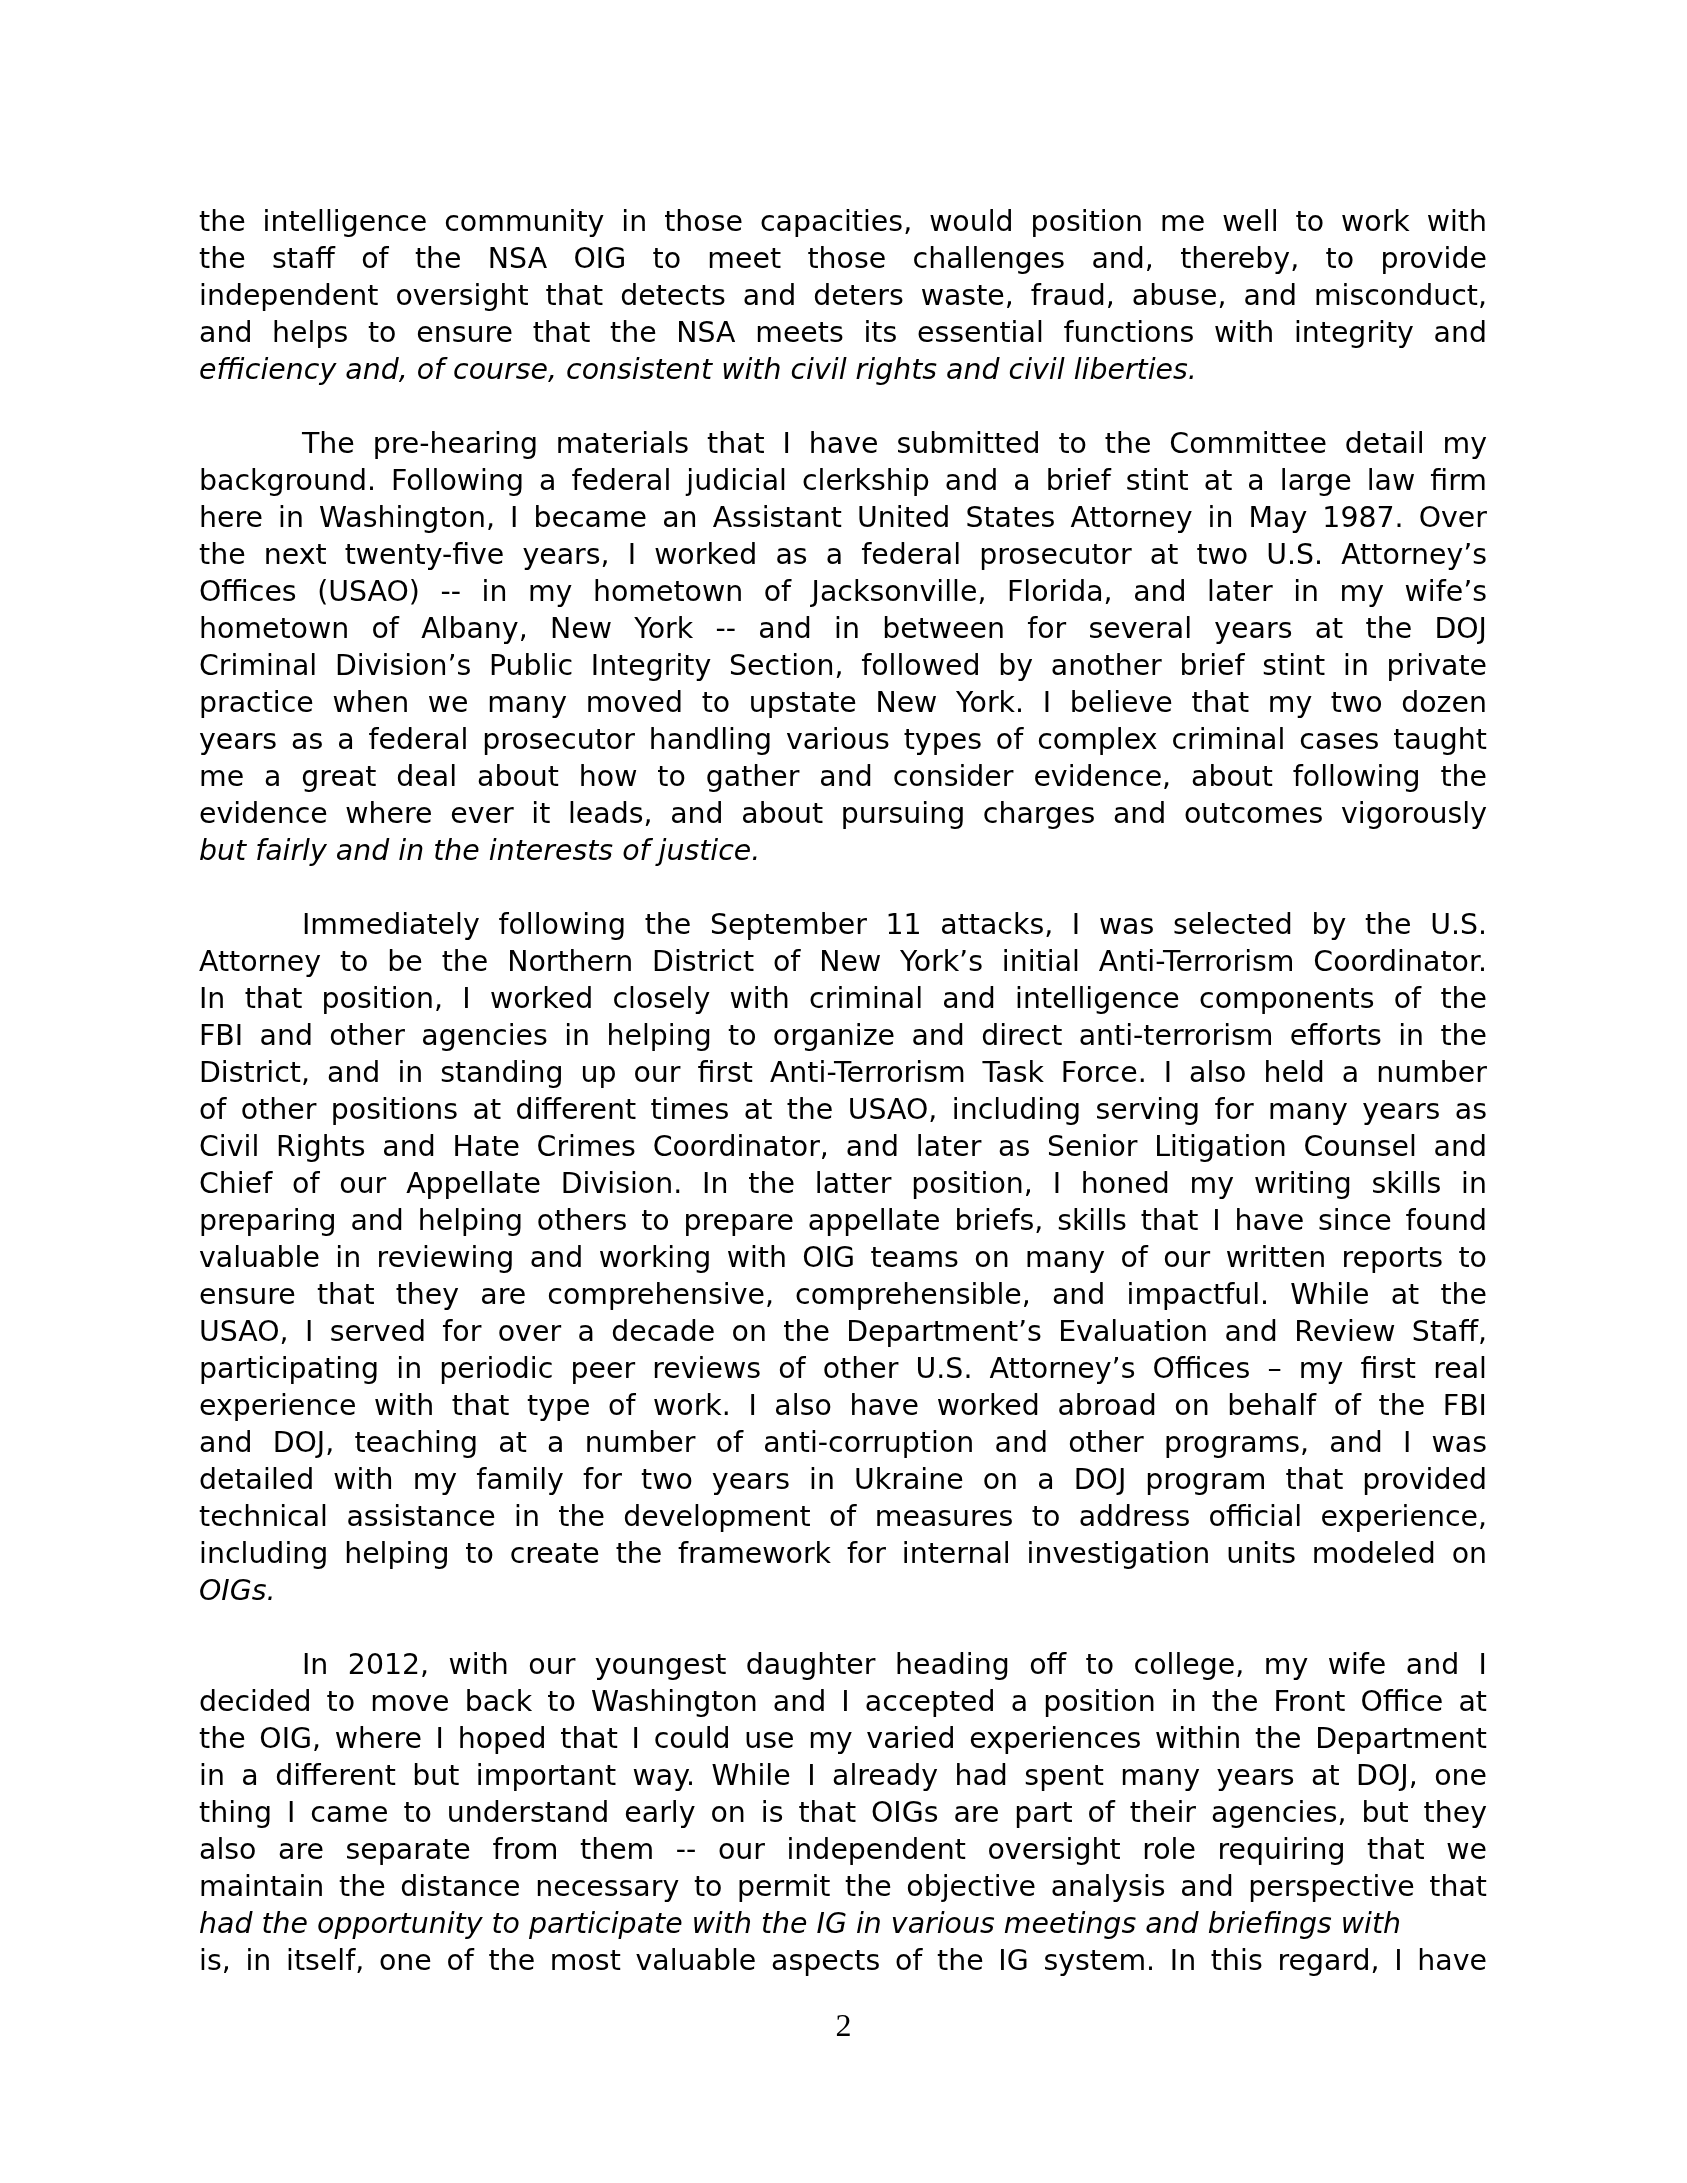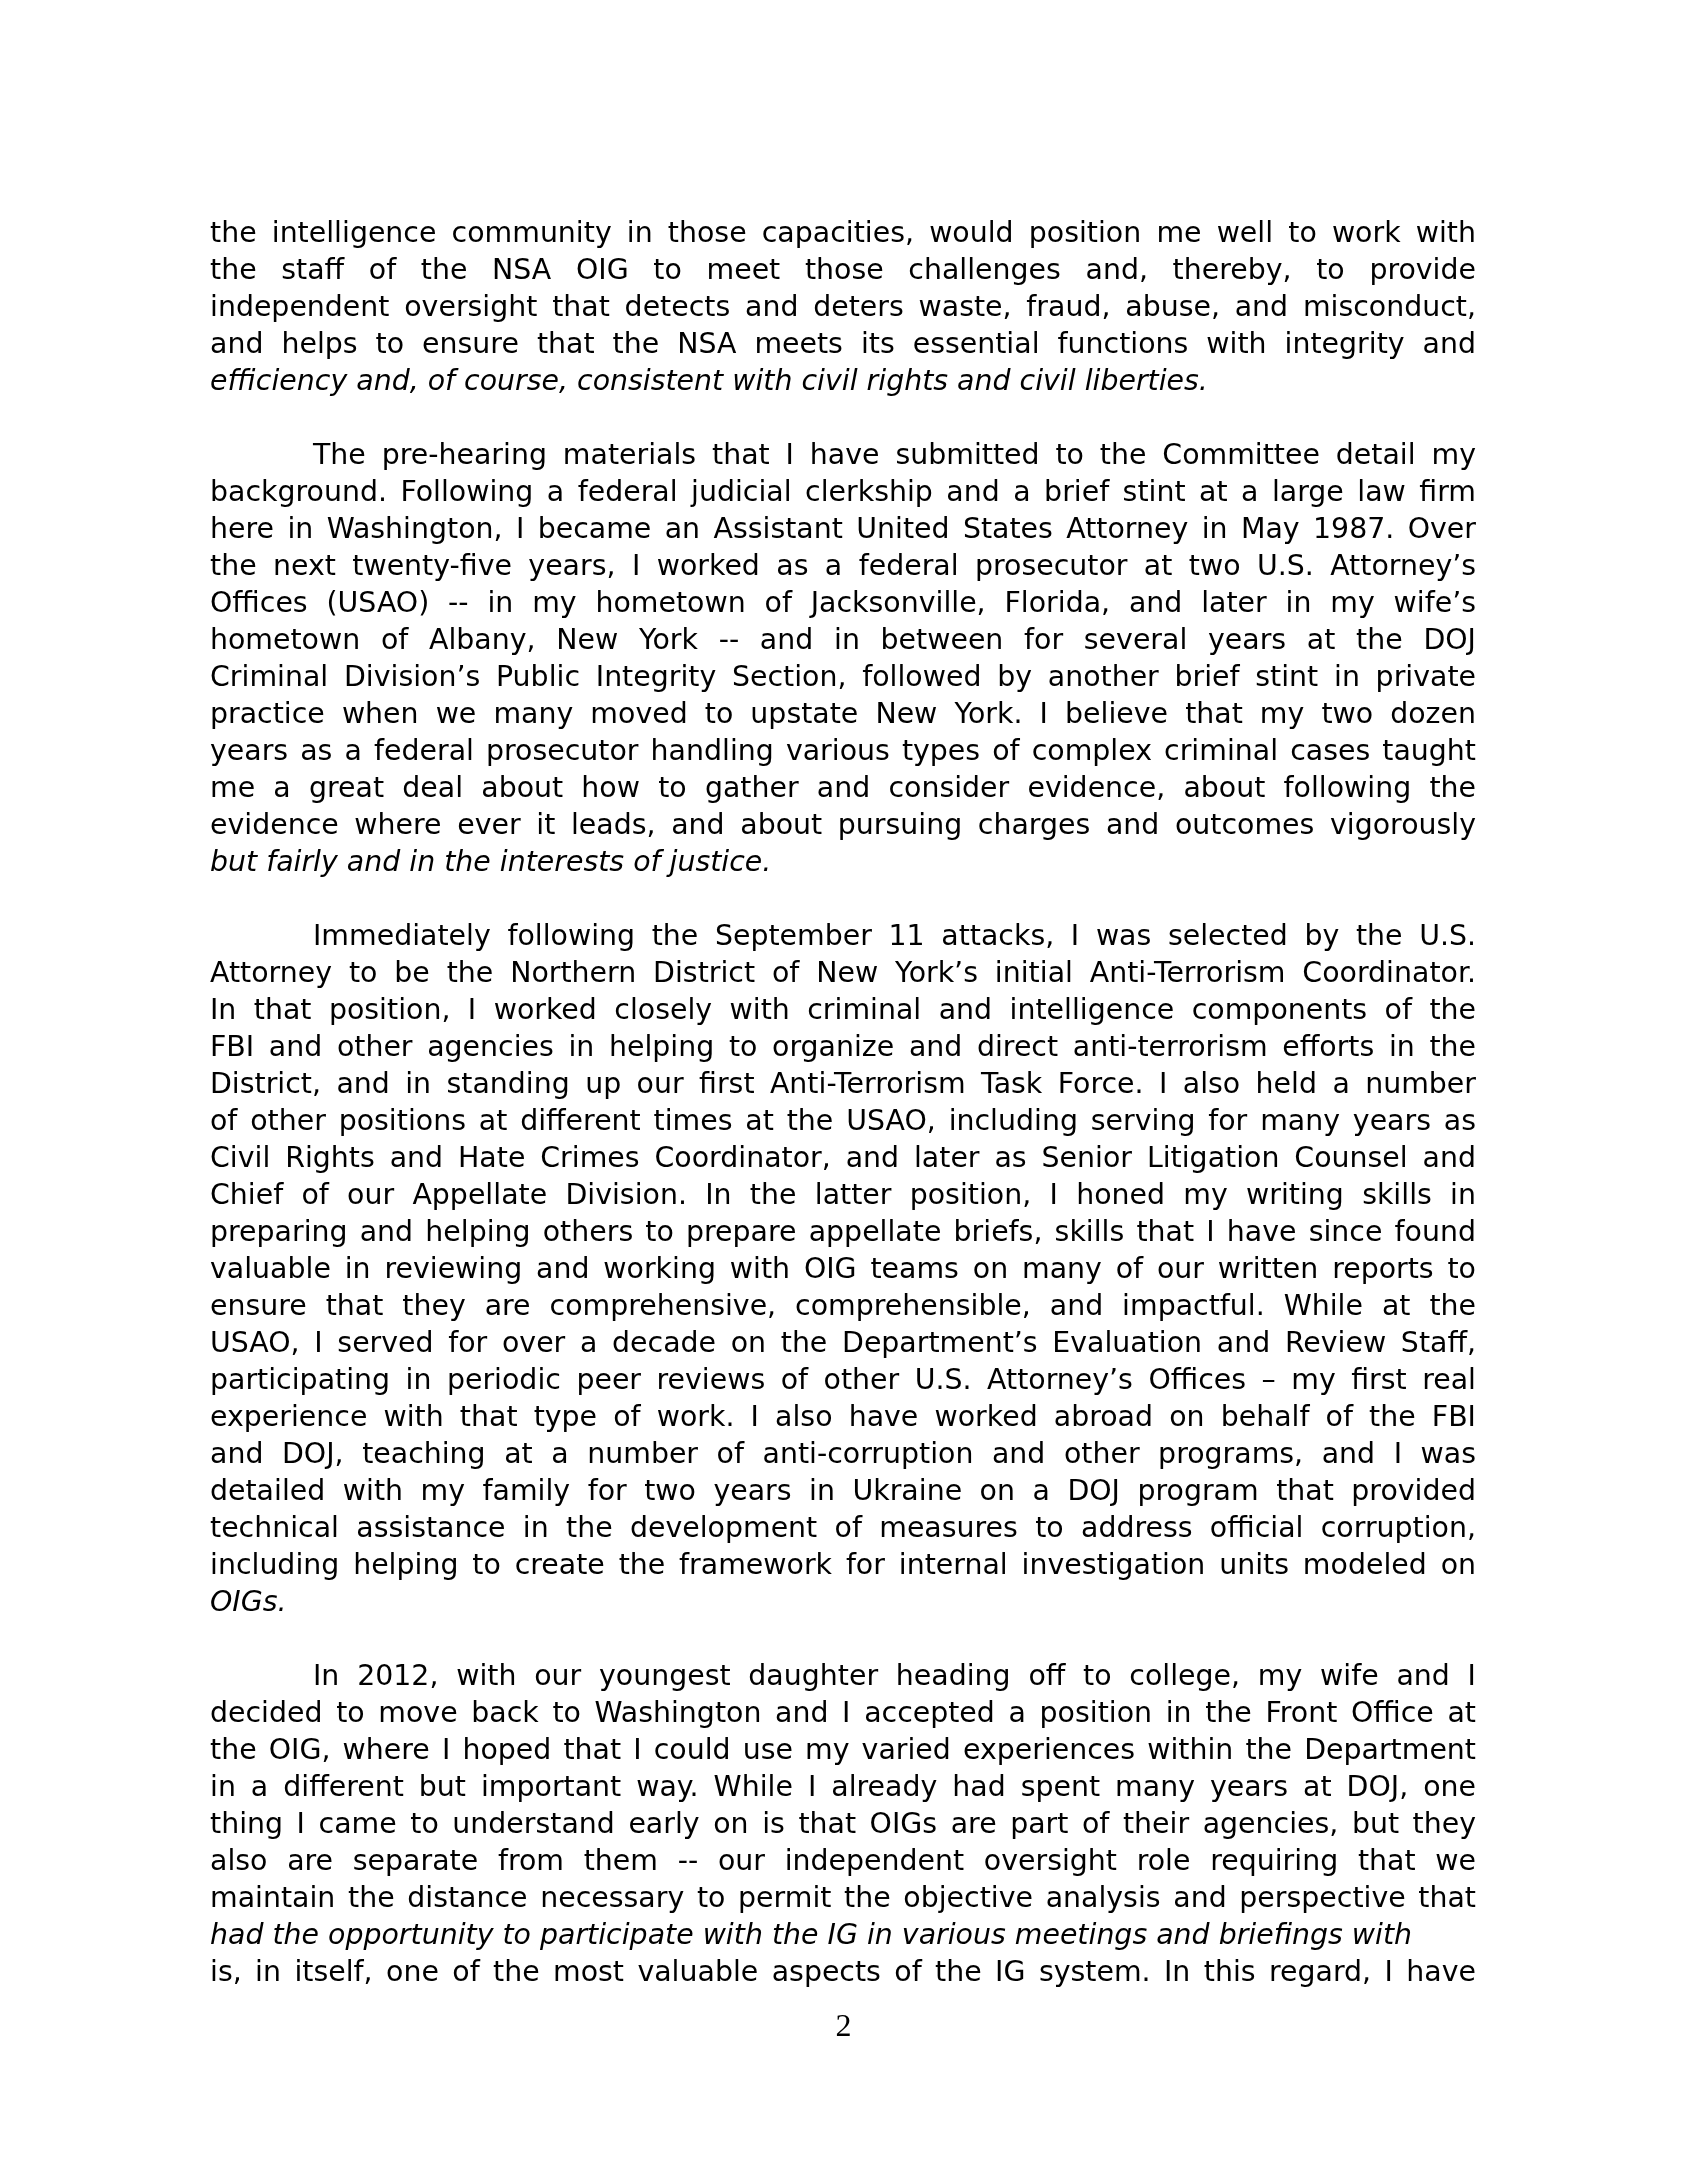--- a/index.html
+++ b/index.html
@@ -18,21 +18,21 @@
     font-family: "DejaVu Sans", sans-serif;
     overflow: hidden;
   }
   .text-block {
     position: absolute;
     left: 198px;
     top: 202px;
     width: 1290px;
     font-size: 28.4px;
   }
-  .paragraph { margin: 12px; }
+  .paragraph { margin: 1px; }
   .paragraph + .paragraph { margin-top: 37px; }
   .line {
     height: 37px;
     line-height: 37px;
     text-align: justify;
     text-align-last: justify;
     overflow: hidden;
     white-space: normal;
   }
   .line.last { text-align-last: left; font-style: italic; }
@@ -85,21 +85,21 @@
         <div class="line">Civil Rights and Hate Crimes Coordinator, and later as Senior Litigation Counsel and</div>
         <div class="line">Chief of our Appellate Division.  In the latter position, I honed my writing skills in</div>
         <div class="line">preparing and helping others to prepare appellate briefs, skills that I have since found</div>
         <div class="line">valuable in reviewing and working with OIG teams on many of our written reports to</div>
         <div class="line">ensure that they are comprehensive, comprehensible, and impactful.  While at the</div>
         <div class="line">USAO, I served for over a decade on the Department’s Evaluation and Review Staff,</div>
         <div class="line">participating in periodic peer reviews of other U.S. Attorney’s Offices – my first real</div>
         <div class="line">experience with that type of work.  I also have worked abroad on behalf of the FBI</div>
         <div class="line">and DOJ, teaching at a number of anti-corruption and other programs, and I was</div>
         <div class="line">detailed with my family for two years in Ukraine on a DOJ program that provided</div>
-        <div class="line">technical assistance in the development of measures to address official corruption,</div>
+        <div class="line">technical assistance in the development of measures to address official experience,</div>
         <div class="line">including helping to create the framework for internal investigation units modeled on</div>
         <div class="line last">OIGs.</div>
       </div>
       <div class="paragraph indent">
         <div class="line first">In 2012, with our youngest daughter heading off to college, my wife and I</div>
         <div class="line">decided to move back to Washington and I accepted a position in the Front Office at</div>
         <div class="line">the OIG, where I hoped that I could use my varied experiences within the Department</div>
         <div class="line">in a different but important way.  While I already had spent many years at DOJ, one</div>
         <div class="line">thing I came to understand early on is that OIGs are part of their agencies, but they</div>
         <div class="line">also are separate from them -- our independent oversight role requiring that we</div>

